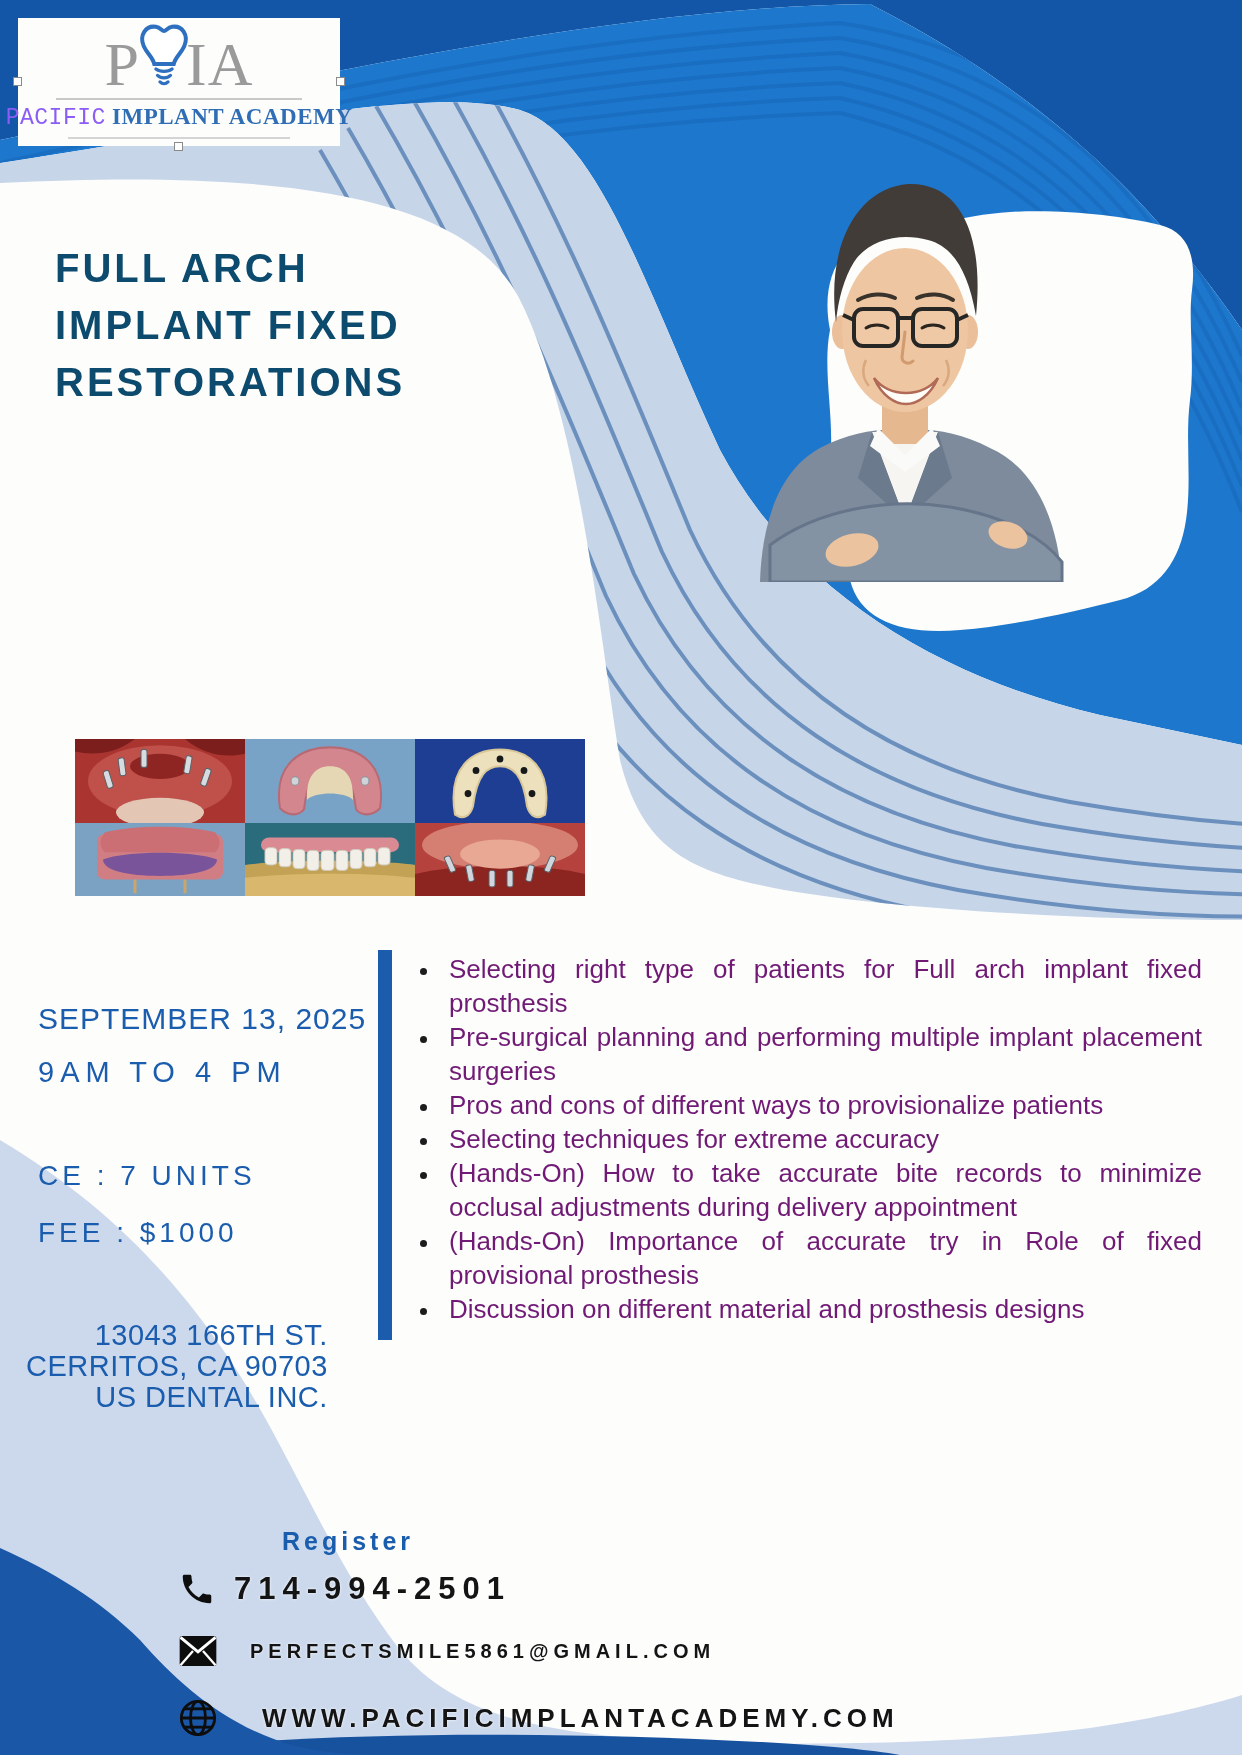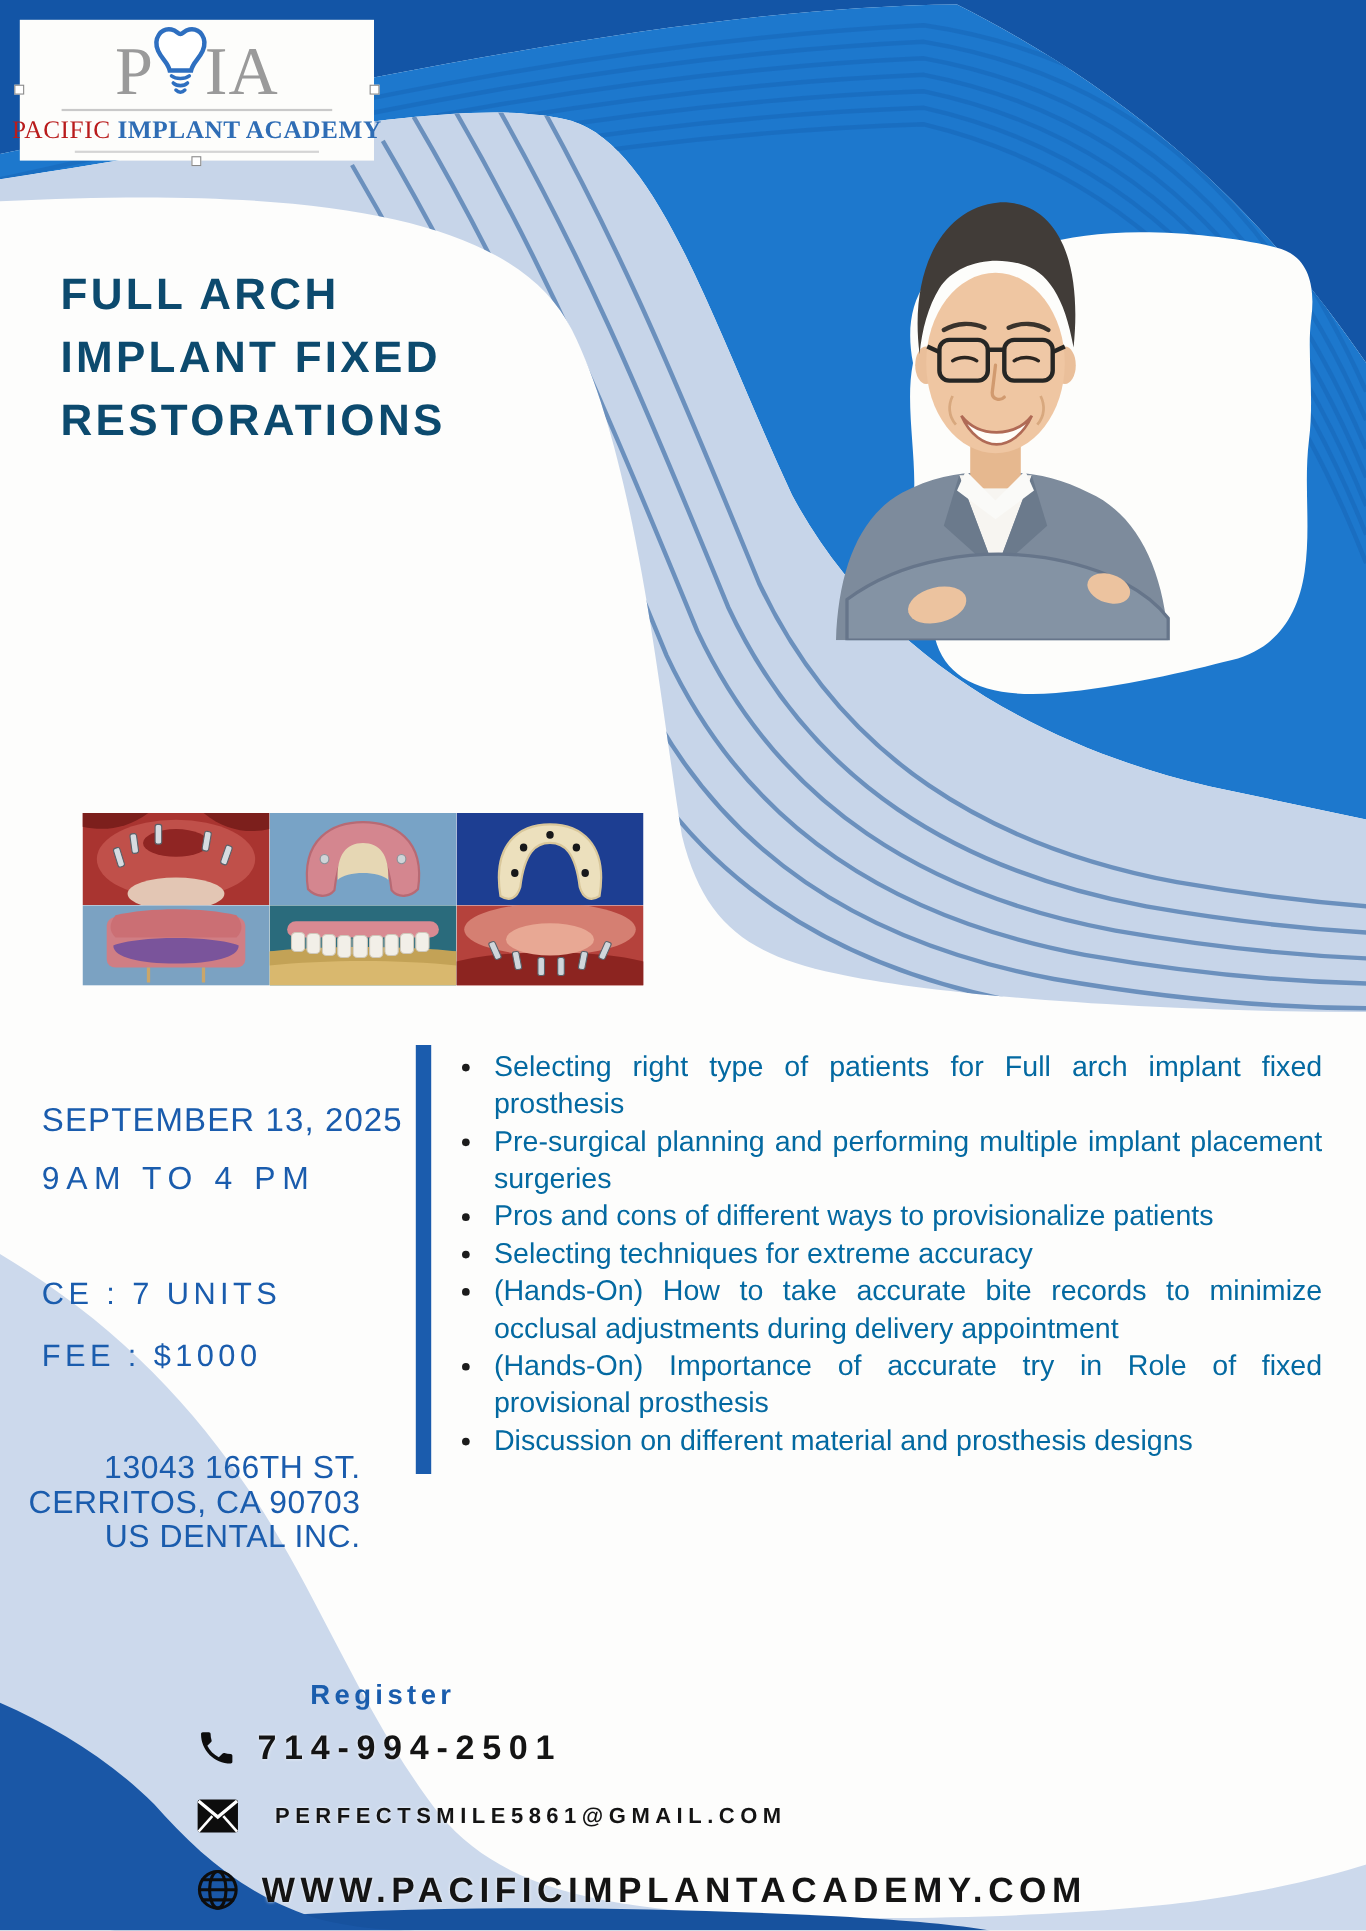--- a/index.html
+++ b/index.html
@@ -22,21 +22,21 @@
   }
   .logo-row { display:flex; align-items:flex-end; line-height:1; }
   .logo-p, .logo-ia {
     font-family:"Liberation Serif", serif;
     font-size:62px; color:#9a9a9a; font-weight:400; letter-spacing:1px;
   }
   .tooth-wrap { margin:0 -6px 2px -4px; }
   .logo-rule { width:246px; height:2px; background:#c9c9c9; margin:3px 0 4px 0; }
   .logo-rule.rule2 { width:222px; margin-top:6px; background:#d4d4d4; }
   .logo-sub { font-family:"Liberation Serif", serif; font-size:23px; letter-spacing:0.5px; white-space:nowrap; }
-  .sub-gray { color:#b91c1c; }
+  .sub-gray { color:#8b5cf6;font-family:Liberation Mono, monospace; }
   .sub-blue { color:#2f6db5; font-weight:700; }
   .handle {
     position:absolute; width:9px; height:9px; background:#fff;
     border:1px solid #8a8a8a; z-index:6;
   }
   .handle.left  { left:-5px; top:59px; }
   .handle.right { right:-5px; top:59px; }
   .handle.bottom{ left:156px; bottom:-5px; }
 
   
@@ -64,42 +64,42 @@
   .ev-addr { left:26px; top:1320px; font-size:29px; line-height:31px; letter-spacing:0.5px; }
 
   
   .topics {
     position:absolute; left:378px; top:950px; width:824px; z-index:4;
     border-left:14px solid #1b5cad; padding:2px 0 14px 23px;
   }
   .topics h2 { font-size:30px; font-weight:700; color:#141414; letter-spacing:0.5px; margin-bottom:8px; }
   .topics ul { margin:0; padding-left:26px; }
   .topics li {
-    padding-left:8px; font-size:26px; line-height:34px; color:#0369a1;
+    padding-left:8px; font-size:26px; line-height:34px; color:#701a75;
     text-align:justify;
   }
   .topics li::marker { color:#1c1c1c; font-size:24px; }
 
   
   .register-label {
     position:absolute; left:282px; top:1527px; z-index:4;
     color:#1a5dad; font-weight:800; font-size:25px; letter-spacing:4px;
   }
   .contact-row { position:absolute; z-index:4; display:flex; align-items:center; }
   .contact-row .cicon { flex:0 0 auto; display:flex; }
   .contact-text {
     color:#141414; font-weight:800; white-space:nowrap;
     text-shadow:0 0 3px rgba(255,255,255,0.9);
   }
   .row-phone { left:178px; top:1570px; }
   .row-phone .contact-text { font-size:31px; letter-spacing:7px; margin-left:18px; }
   .row-email { left:178px; top:1634px; }
   .row-email .contact-text { font-size:20px; letter-spacing:5px; margin-left:32px; }
   .row-web   { left:178px; top:1698px; }
-  .row-web   .contact-text { font-size:32px; letter-spacing:5px; margin-left:20px; }
+  .row-web   .contact-text { font-size:26px; letter-spacing:5px; margin-left:44px; }
 </style>
 </head>
 <body>
 
 <div class="page">
 
   <svg class="bg" viewBox="0 0 1242 1755" preserveAspectRatio="none">
     <defs>
       <clipPath id="clip-bright">
         <path d="M0,140 C300,78 620,6 870,4 C1050,95 1160,210 1242,330 L1242,745 L1100,715 C950,680 800,600 720,450 C650,300 600,135 520,110 C430,85 250,125 0,163 Z"></path>

